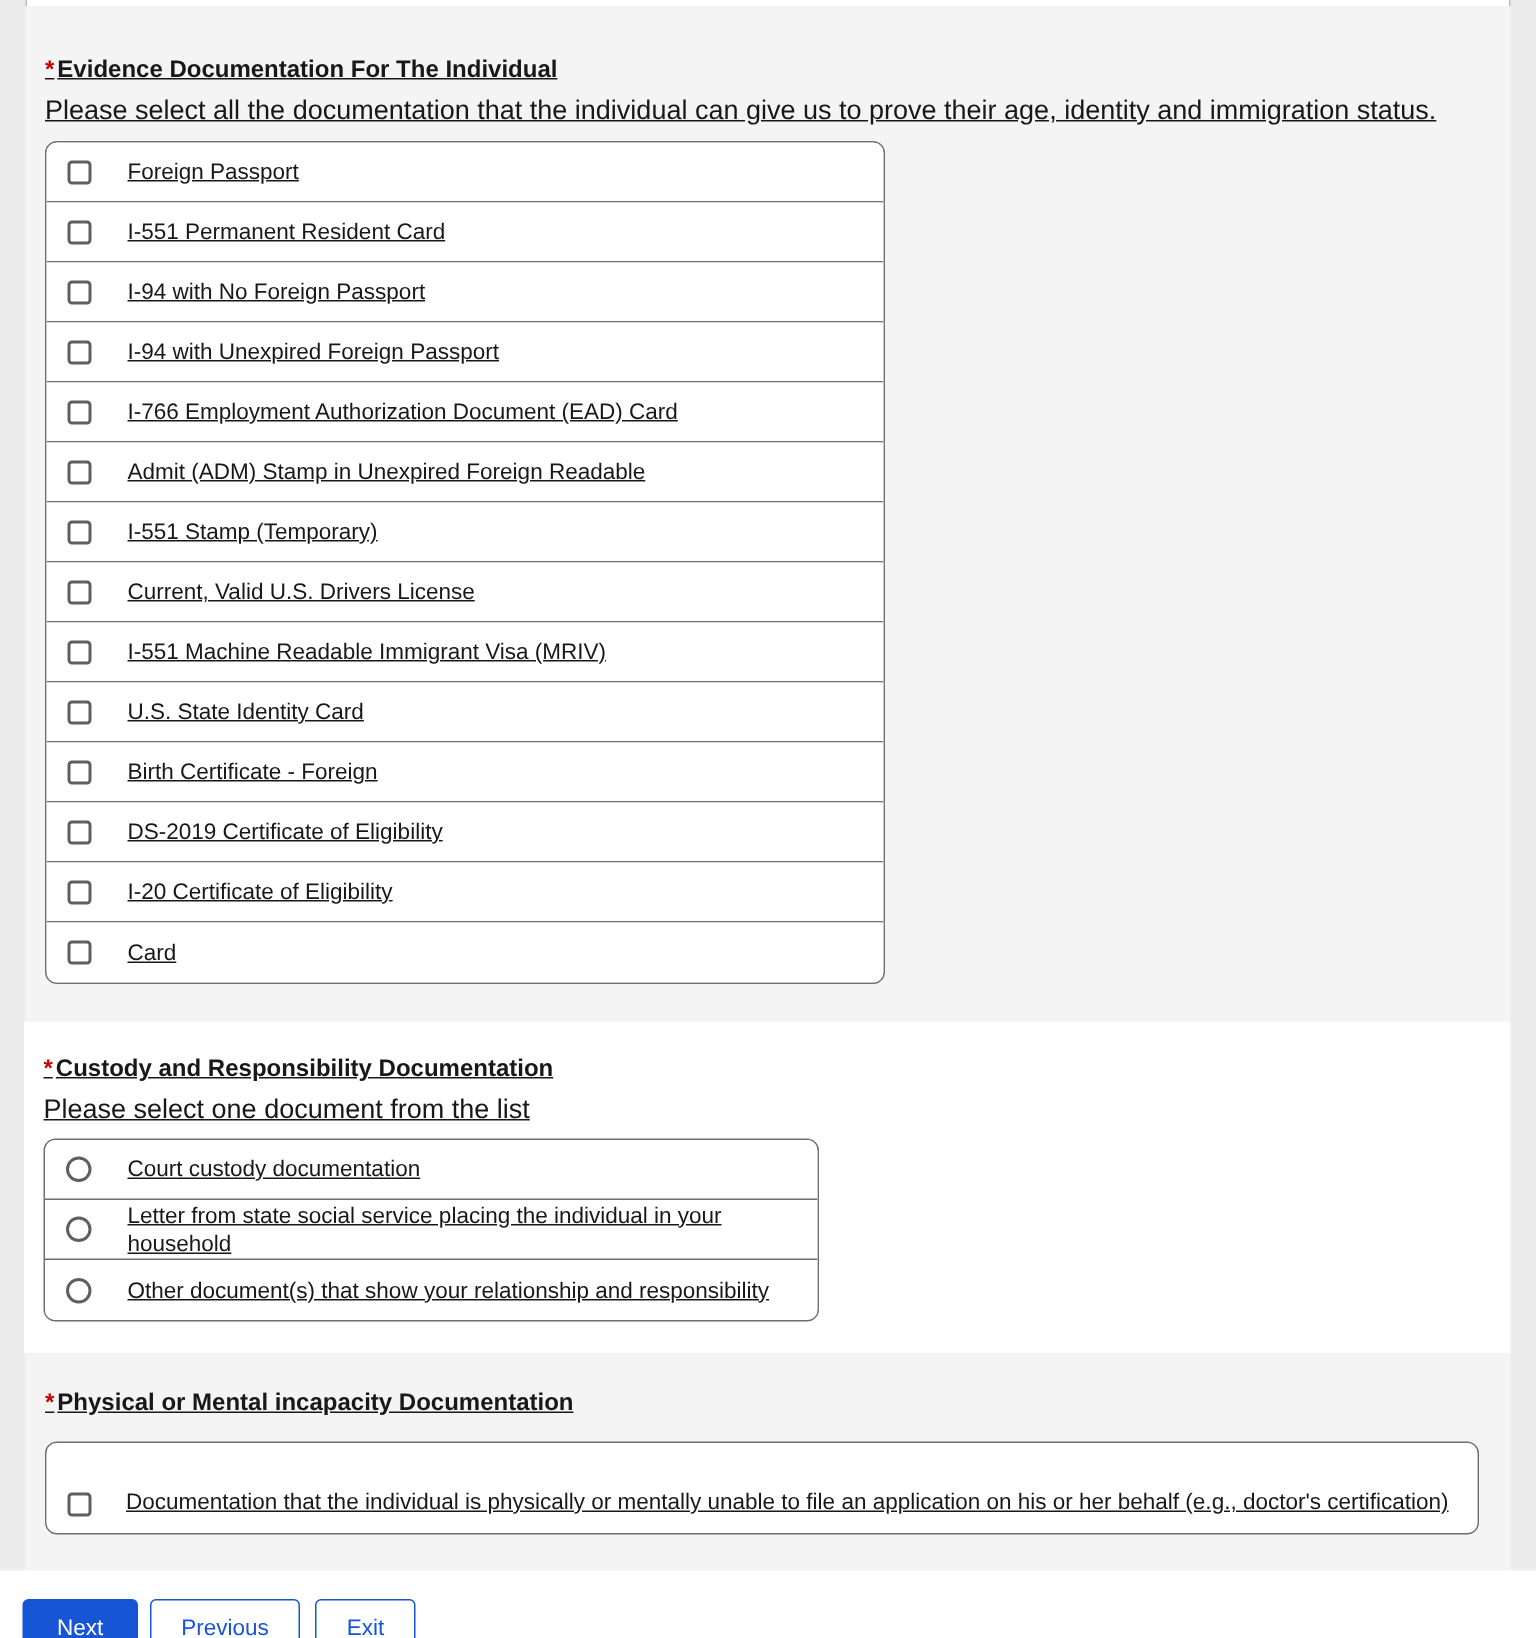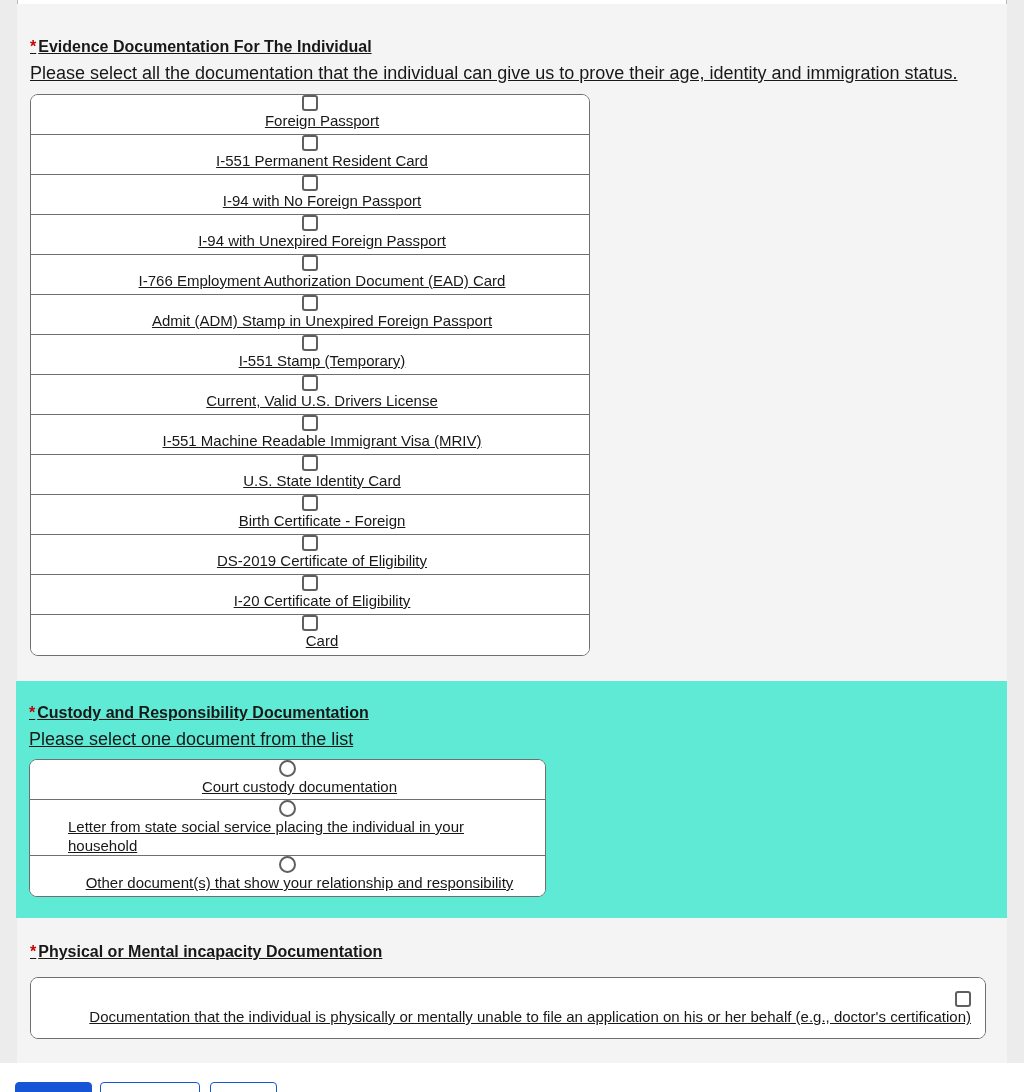--- a/index.html
+++ b/index.html
@@ -17,21 +17,21 @@
     background: #ffffff;
     border-left: 1px solid #b9b9b9;
     border-right: 1px solid #b9b9b9;
   }
   .card {
     margin: 0 17px;
     padding: 0 13px;
     text-decoration: underline;
   }
   .card.gray { background: #f4f4f4; }
-  .card.white { background: #5eead4; margin-left: 16px; }
+  .card.white { background: #ffffff; margin-left: 16px; }
   .card-1 { padding-top: 33px; padding-bottom: 25px; }
   .card-2 { padding-top: 22px; padding-bottom: 21px; }
   .card-3 { padding-top: 24px; padding-bottom: 24px; }
   .section-title {
     font-size: 16px;
     font-weight: bold;
     line-height: 20px;
     color: #181818;
   }
   .req-asterisk {
@@ -56,21 +56,20 @@
   .option-box.w-custody  { width: 517px; margin-top: 10px; }
   .option-box.w-incapacity { width: 956px; margin-top: 15px; }
   .option-row {
     display: flex;
     align-items: center;
     min-height: 40px;
     padding: 0 14px;
     border-bottom: 1px solid #6f6f6f;
     background: #ffffff;
     cursor: pointer;
-    flex-direction: column;
   }
   .option-row:last-child { border-bottom: none; }
   .option-row.multiline {
     align-items: flex-end;
     padding-top: 11px;
     padding-bottom: 11px;
     min-height: 60px;
   }
   .option-row.multiline .opt-input { margin-top: 2px; }
   .opt-input {
@@ -149,21 +148,21 @@
       <label class="option-row">
         <input type="checkbox" class="opt-input" style="">
         <span class="opt-label">I-94 with Unexpired Foreign Passport</span>
       </label>
       <label class="option-row">
         <input type="checkbox" class="opt-input" style="">
         <span class="opt-label">I-766 Employment Authorization Document (EAD) Card</span>
       </label>
       <label class="option-row">
         <input type="checkbox" class="opt-input" style="">
-        <span class="opt-label">Admit (ADM) Stamp in Unexpired Foreign Passport</span>
+        <span class="opt-label">Admit (ADM) Stamp in Unexpired Foreign Readable</span>
       </label>
       <label class="option-row">
         <input type="checkbox" class="opt-input" style="">
         <span class="opt-label">I-551 Stamp (Temporary)</span>
       </label>
       <label class="option-row">
         <input type="checkbox" class="opt-input" style="">
         <span class="opt-label">Current, Valid U.S. Drivers License</span>
       </label>
       <label class="option-row">

